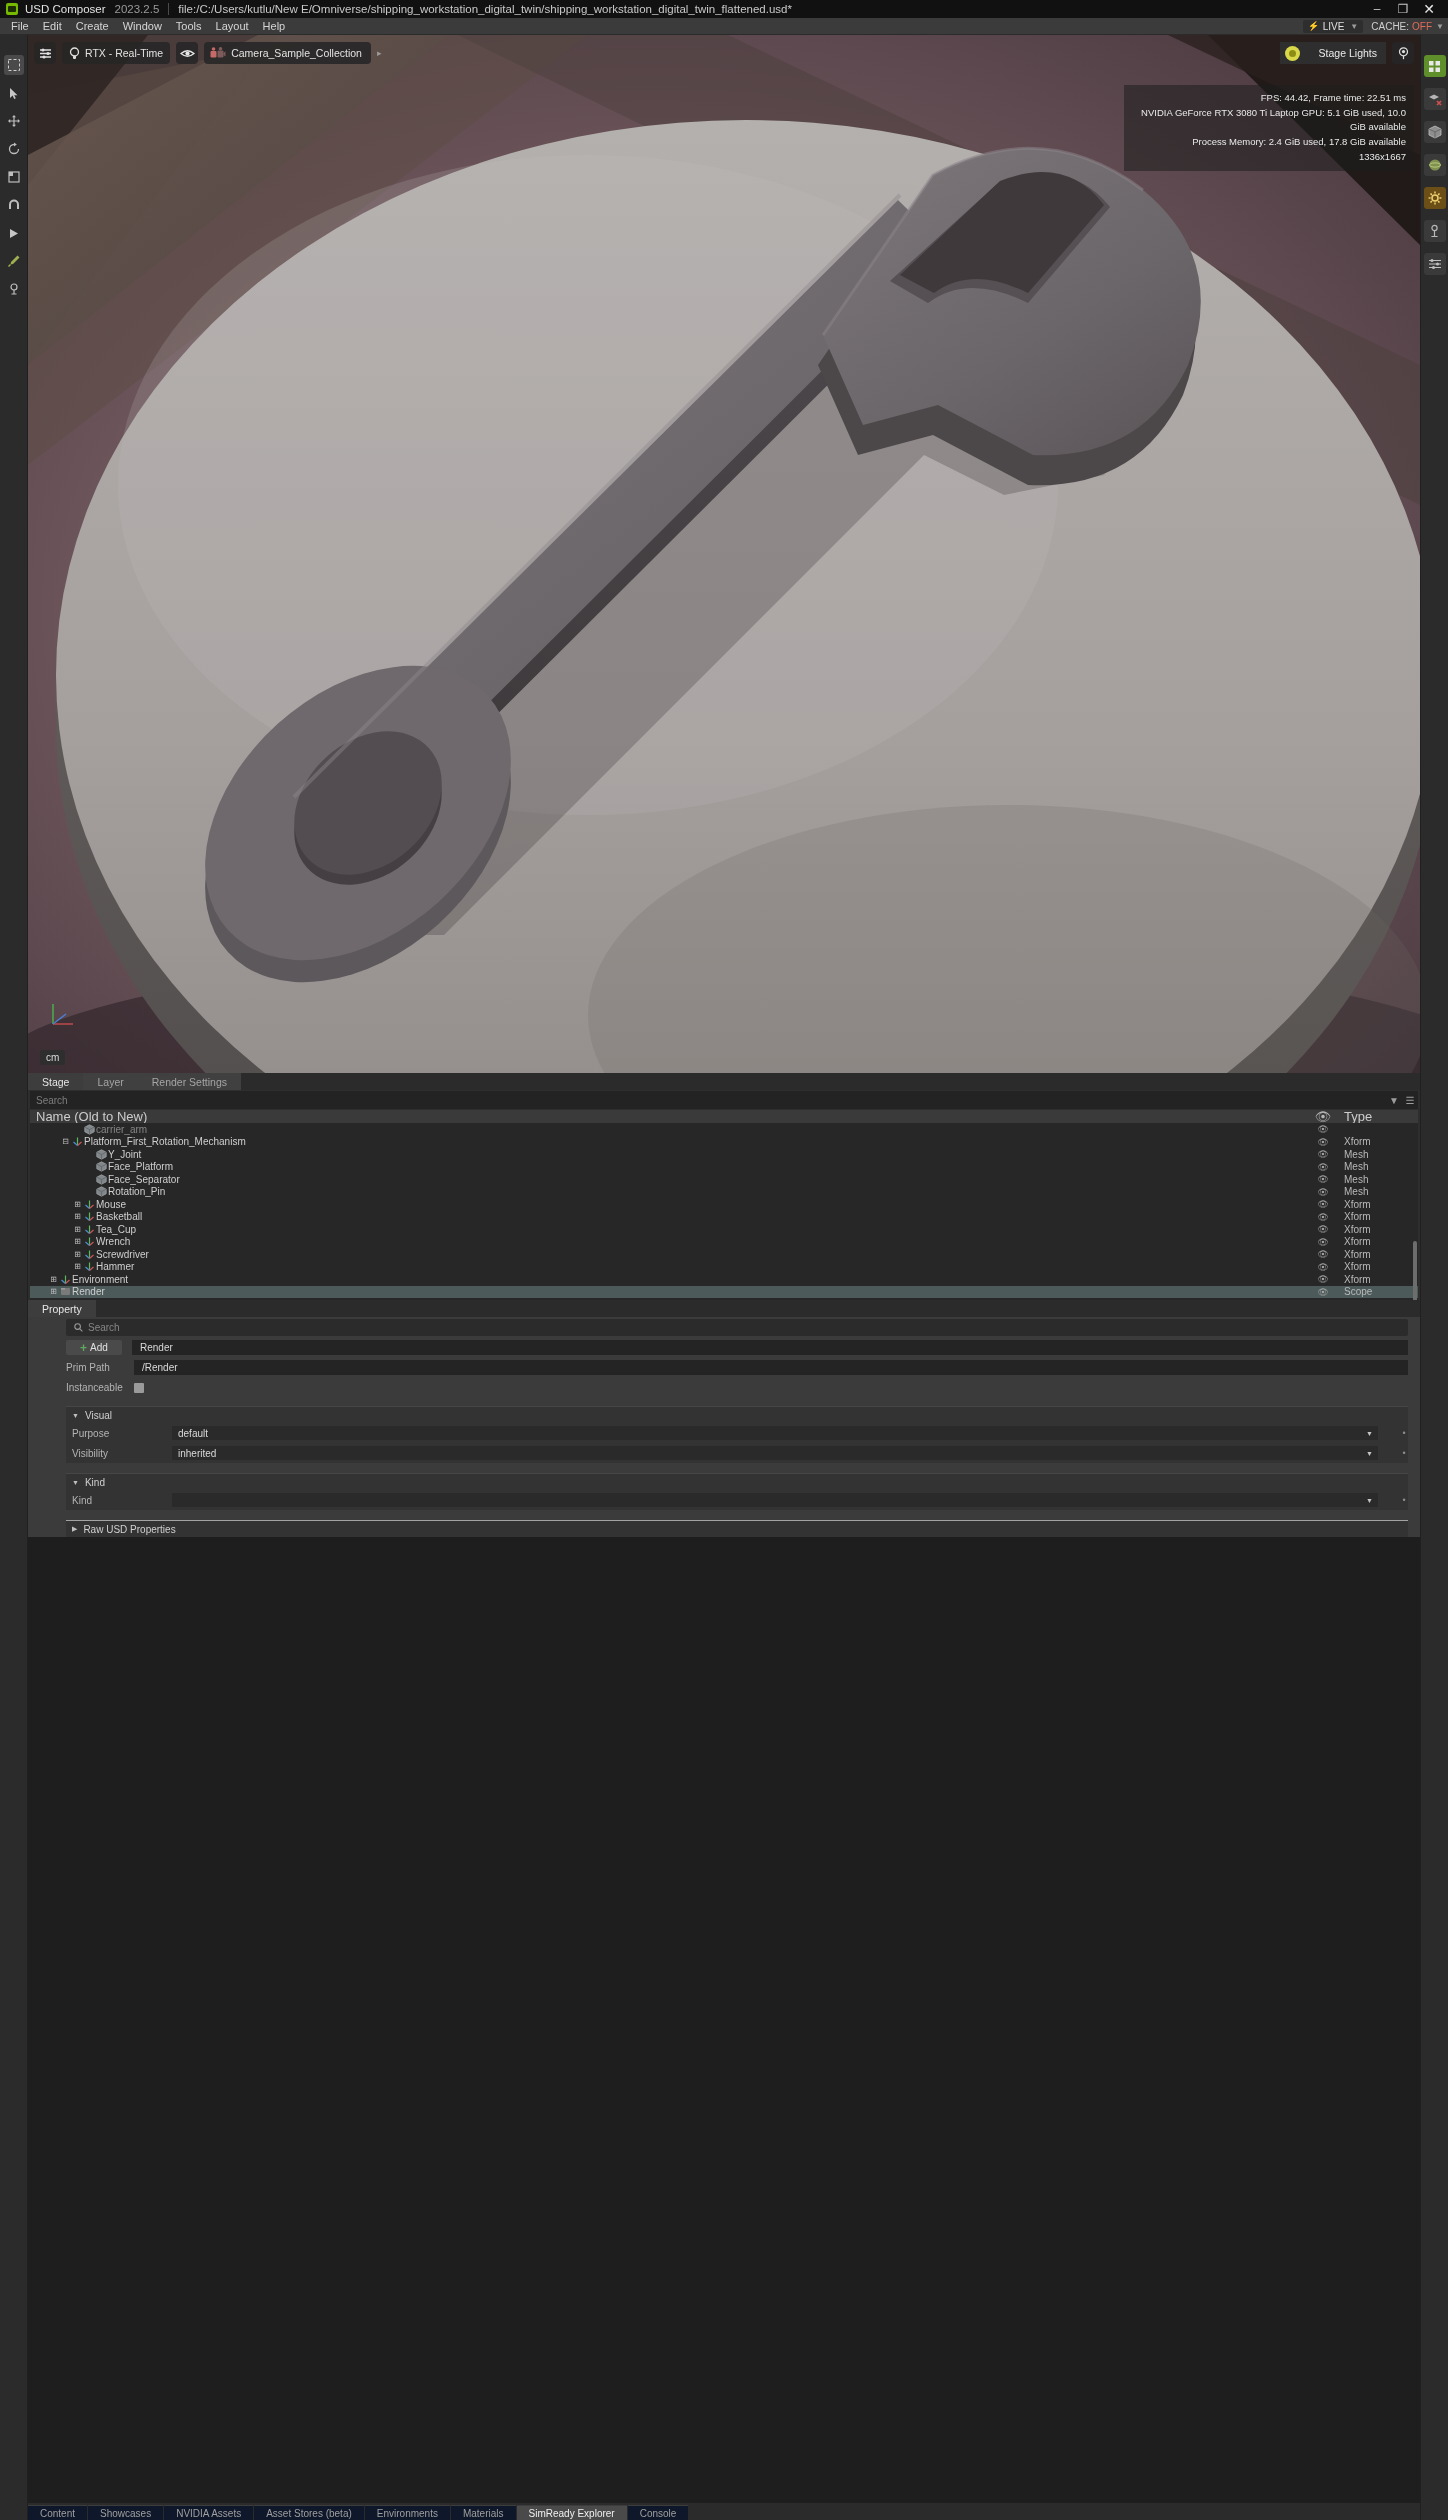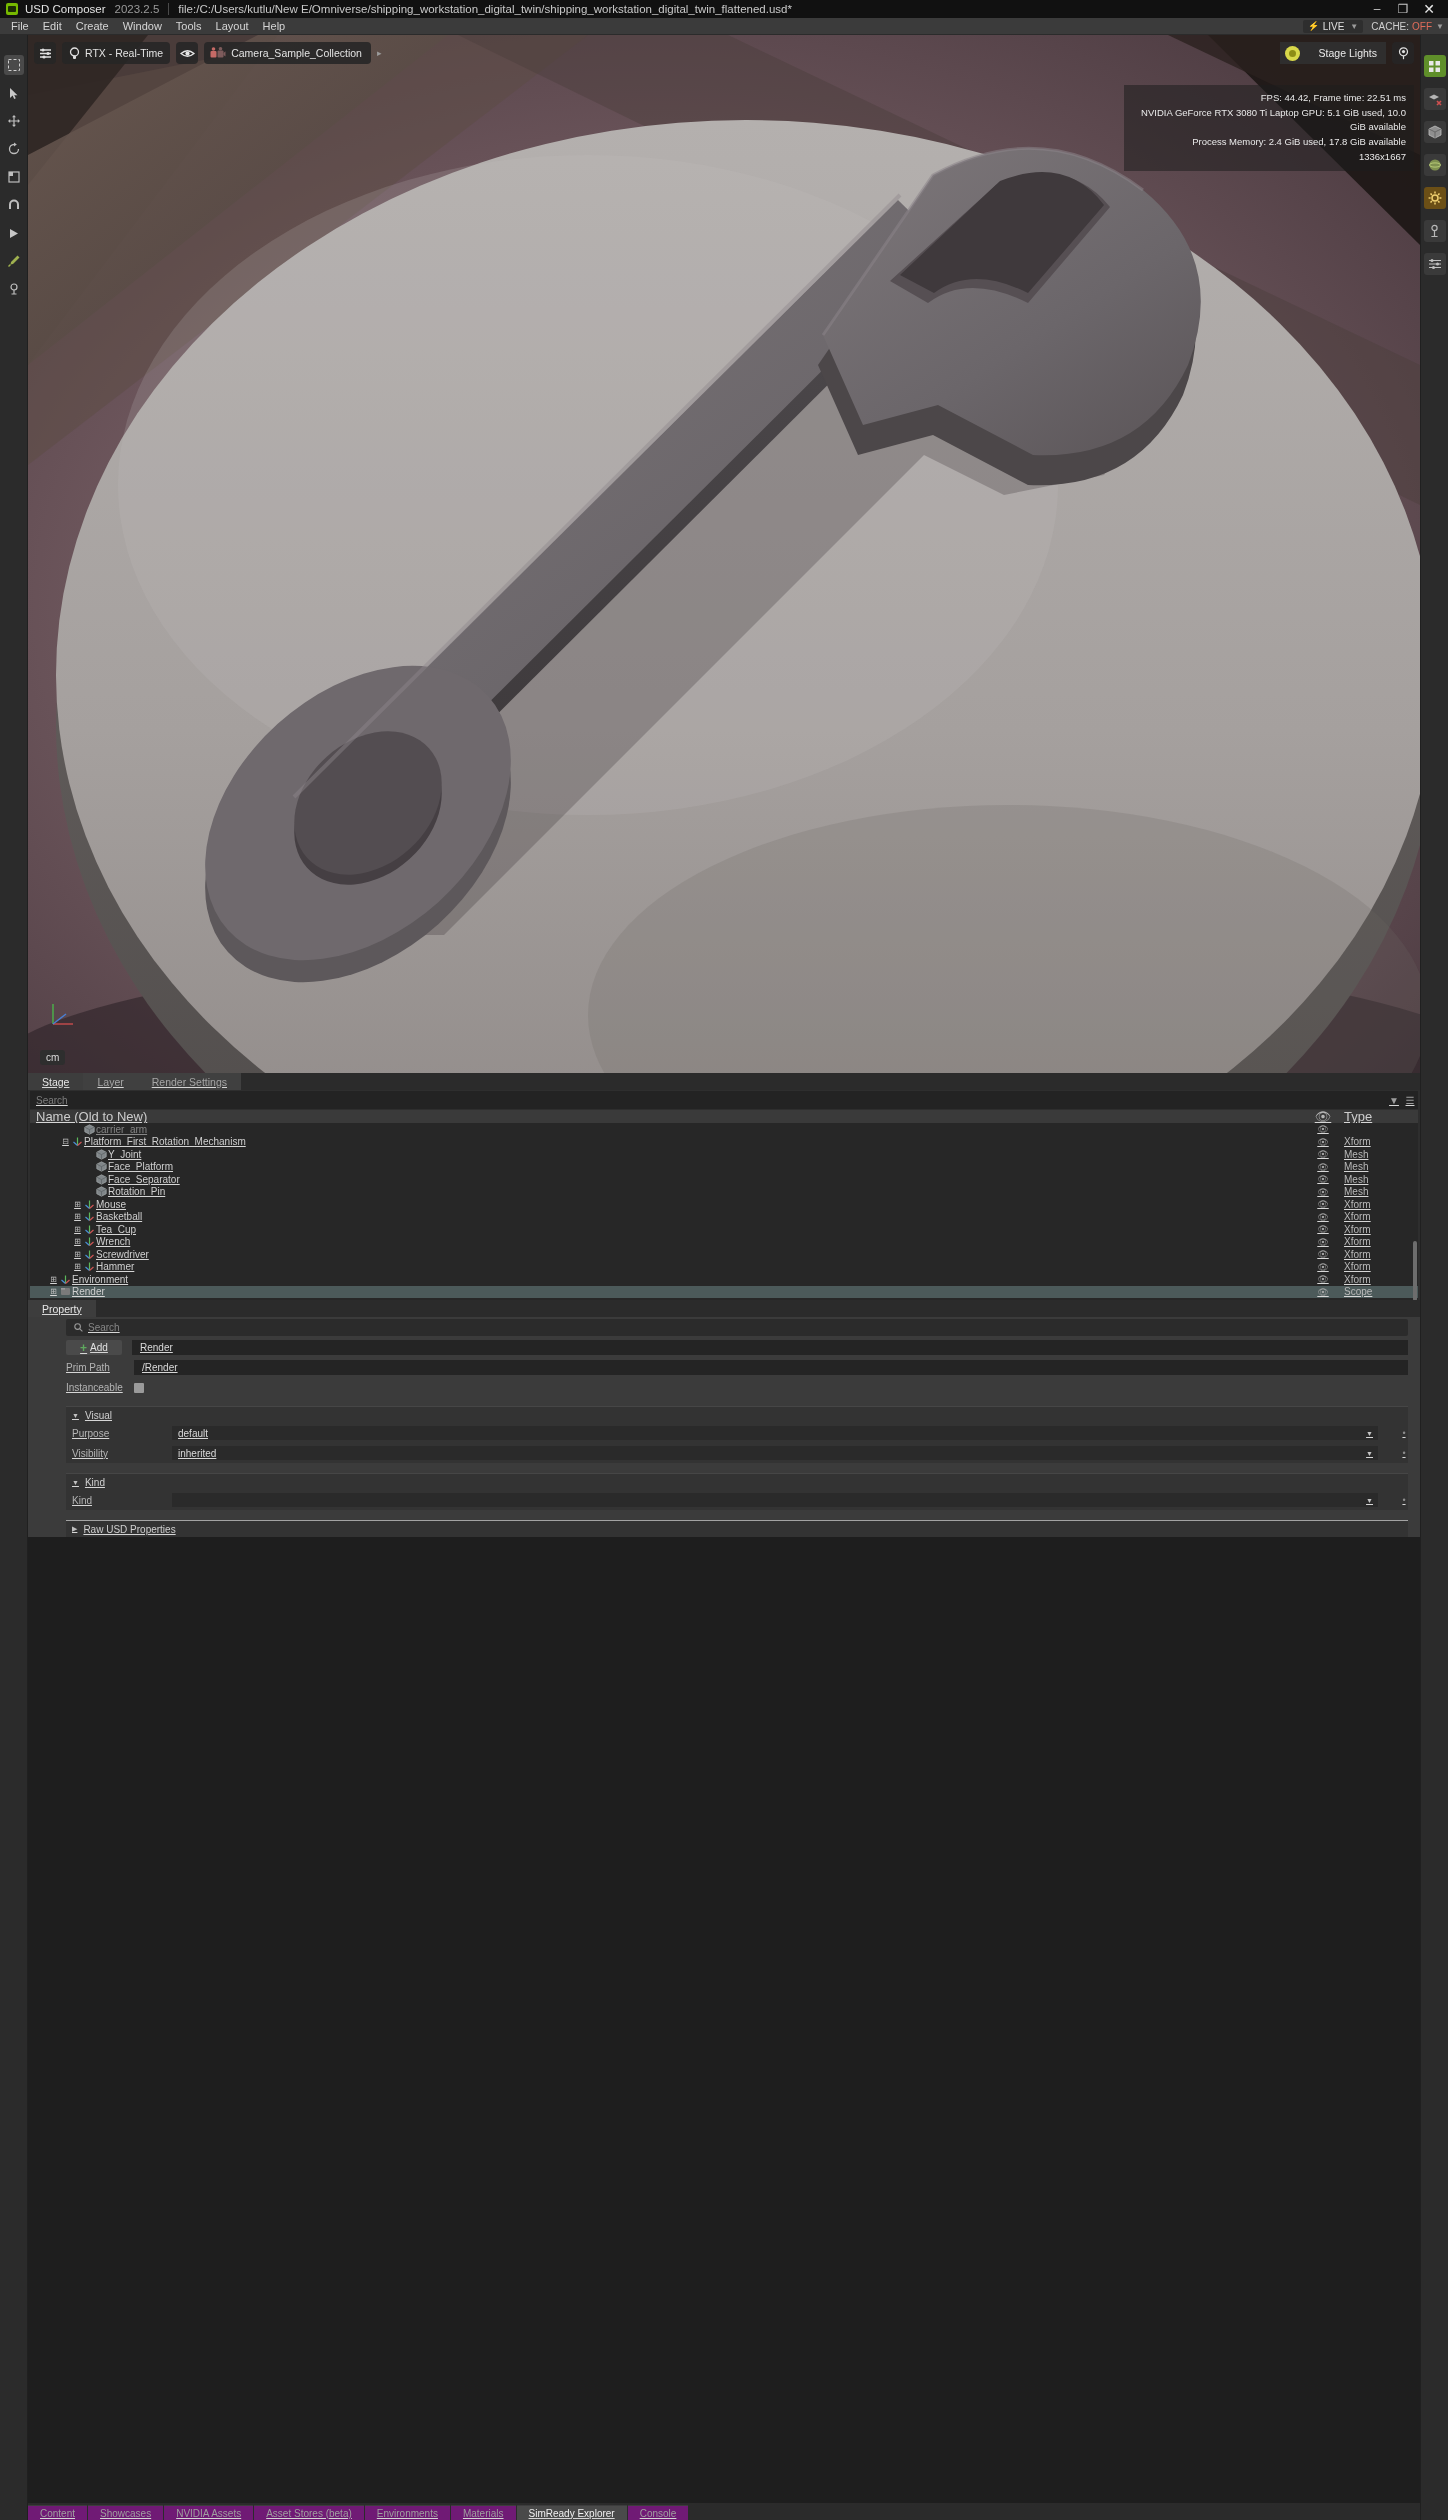--- a/index.html
+++ b/index.html
@@ -46,21 +46,21 @@
     display:flex; align-items:center; gap:3px; background:#2e2e2e; border-radius:2px;
     padding: 1px 5px; font-size:10px; color:#e0e0e0; margin-right:8px;
   }
   .live-bolt { color:#ffd400; font-size:9px; }
   .live-caret { color:#9b9b9b; font-size:8px; margin-left:3px;}
   .cache-lbl { font-size:10px; color:#cfcfcf; }
   .cache-val { font-size:10px; color:#e06c5a; margin-left:3px; margin-right:4px;}
   .cache-caret { color:#9b9b9b; font-size:8px; }
 
   
-  .bodyrow { display:flex; flex:1; min-height:0;text-decoration:underline; }
+  .bodyrow { display:flex; flex:1; min-height:0; }
 
   
   .lefttools {
     width: 28px; background:#2b2b2b; flex:none; display:flex; flex-direction:column;
     align-items:center; padding-top: 20px; gap: 8px;
     border-right: 1px solid #202020;
   }
   .ltbtn { width:20px; height:20px; display:flex; align-items:center; justify-content:center;
            color:#b9b9b9; border-radius:3px; }
   .ltbtn.sel { background:#4a4a4a; }
@@ -186,21 +186,21 @@
     border-top:1px solid #a3a3a3;
   }
 
   
   .bottomtabs {
     height:17px; background:#2b2b2b; display:flex; align-items:flex-end; flex:none;
     margin-top:auto;
   }
   .bottomtabs .btab {
     height:15px; padding:0 12px; font-size:10px; color:#9f9f9f; display:flex;
-    align-items:center; background:#701a75; margin-right:1px; border-top:1px solid #3d3d3d;
+    align-items:center; background:#0f172a; margin-right:1px; border-top:1px solid #3d3d3d;
   }
   .bottomtabs .btab.active { background:#4a4a4a; color:#f0f0f0; }
 
   
   .righttools {
     width:28px; background:#2b2b2b; flex:none; display:flex; flex-direction:column;
     align-items:center; padding-top:20px; gap:11px; border-left:1px solid #202020;
   }
   .rtbtn { width:22px; height:22px; display:flex; align-items:center; justify-content:center;
            border-radius:3px; color:#c0c0c0; position:relative;}

